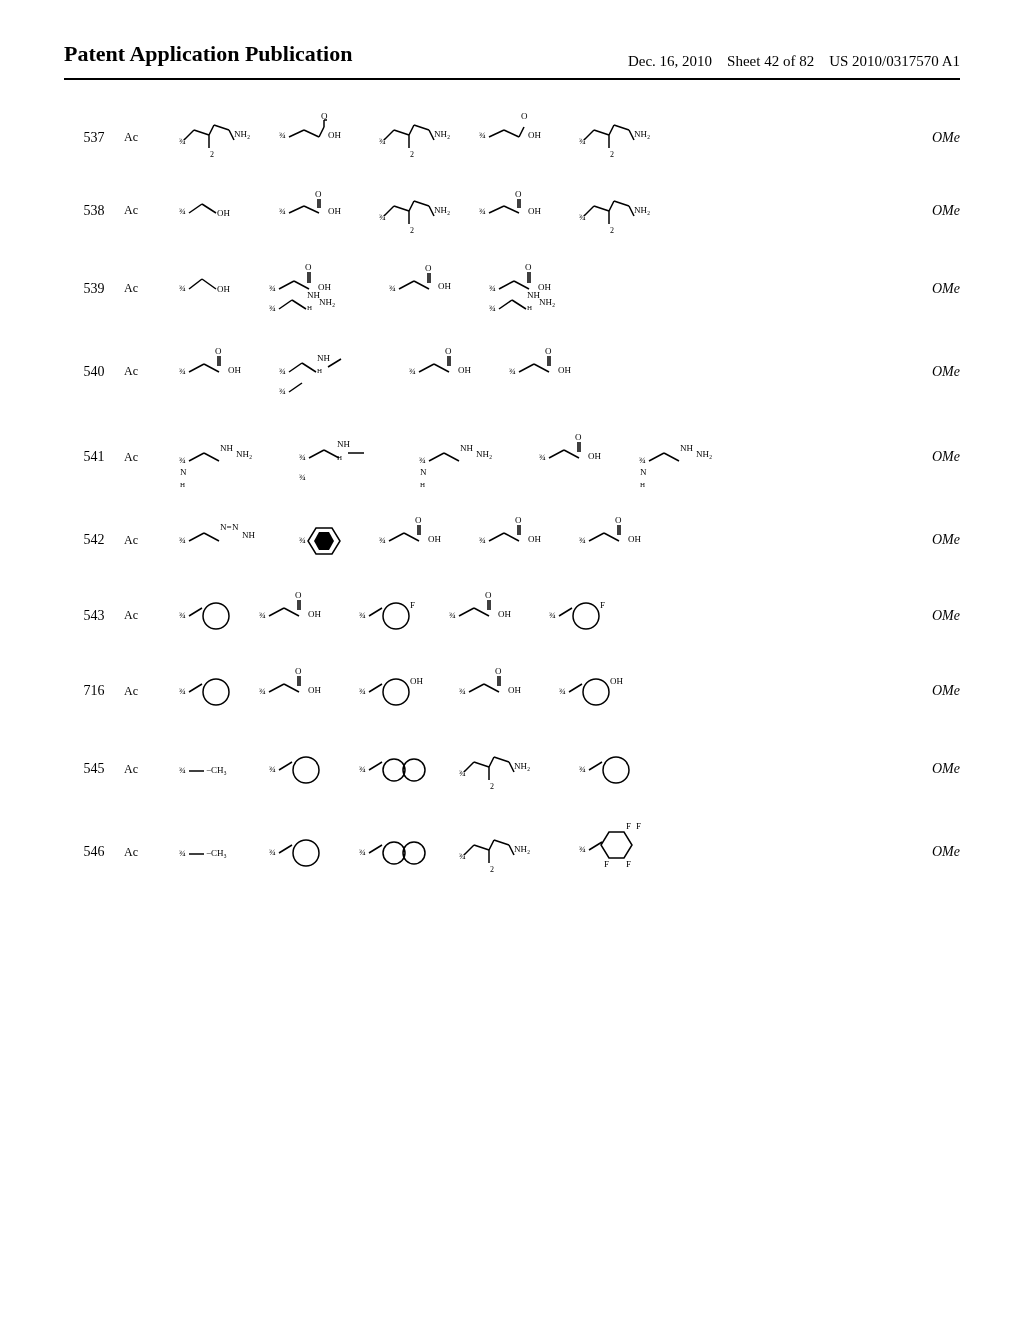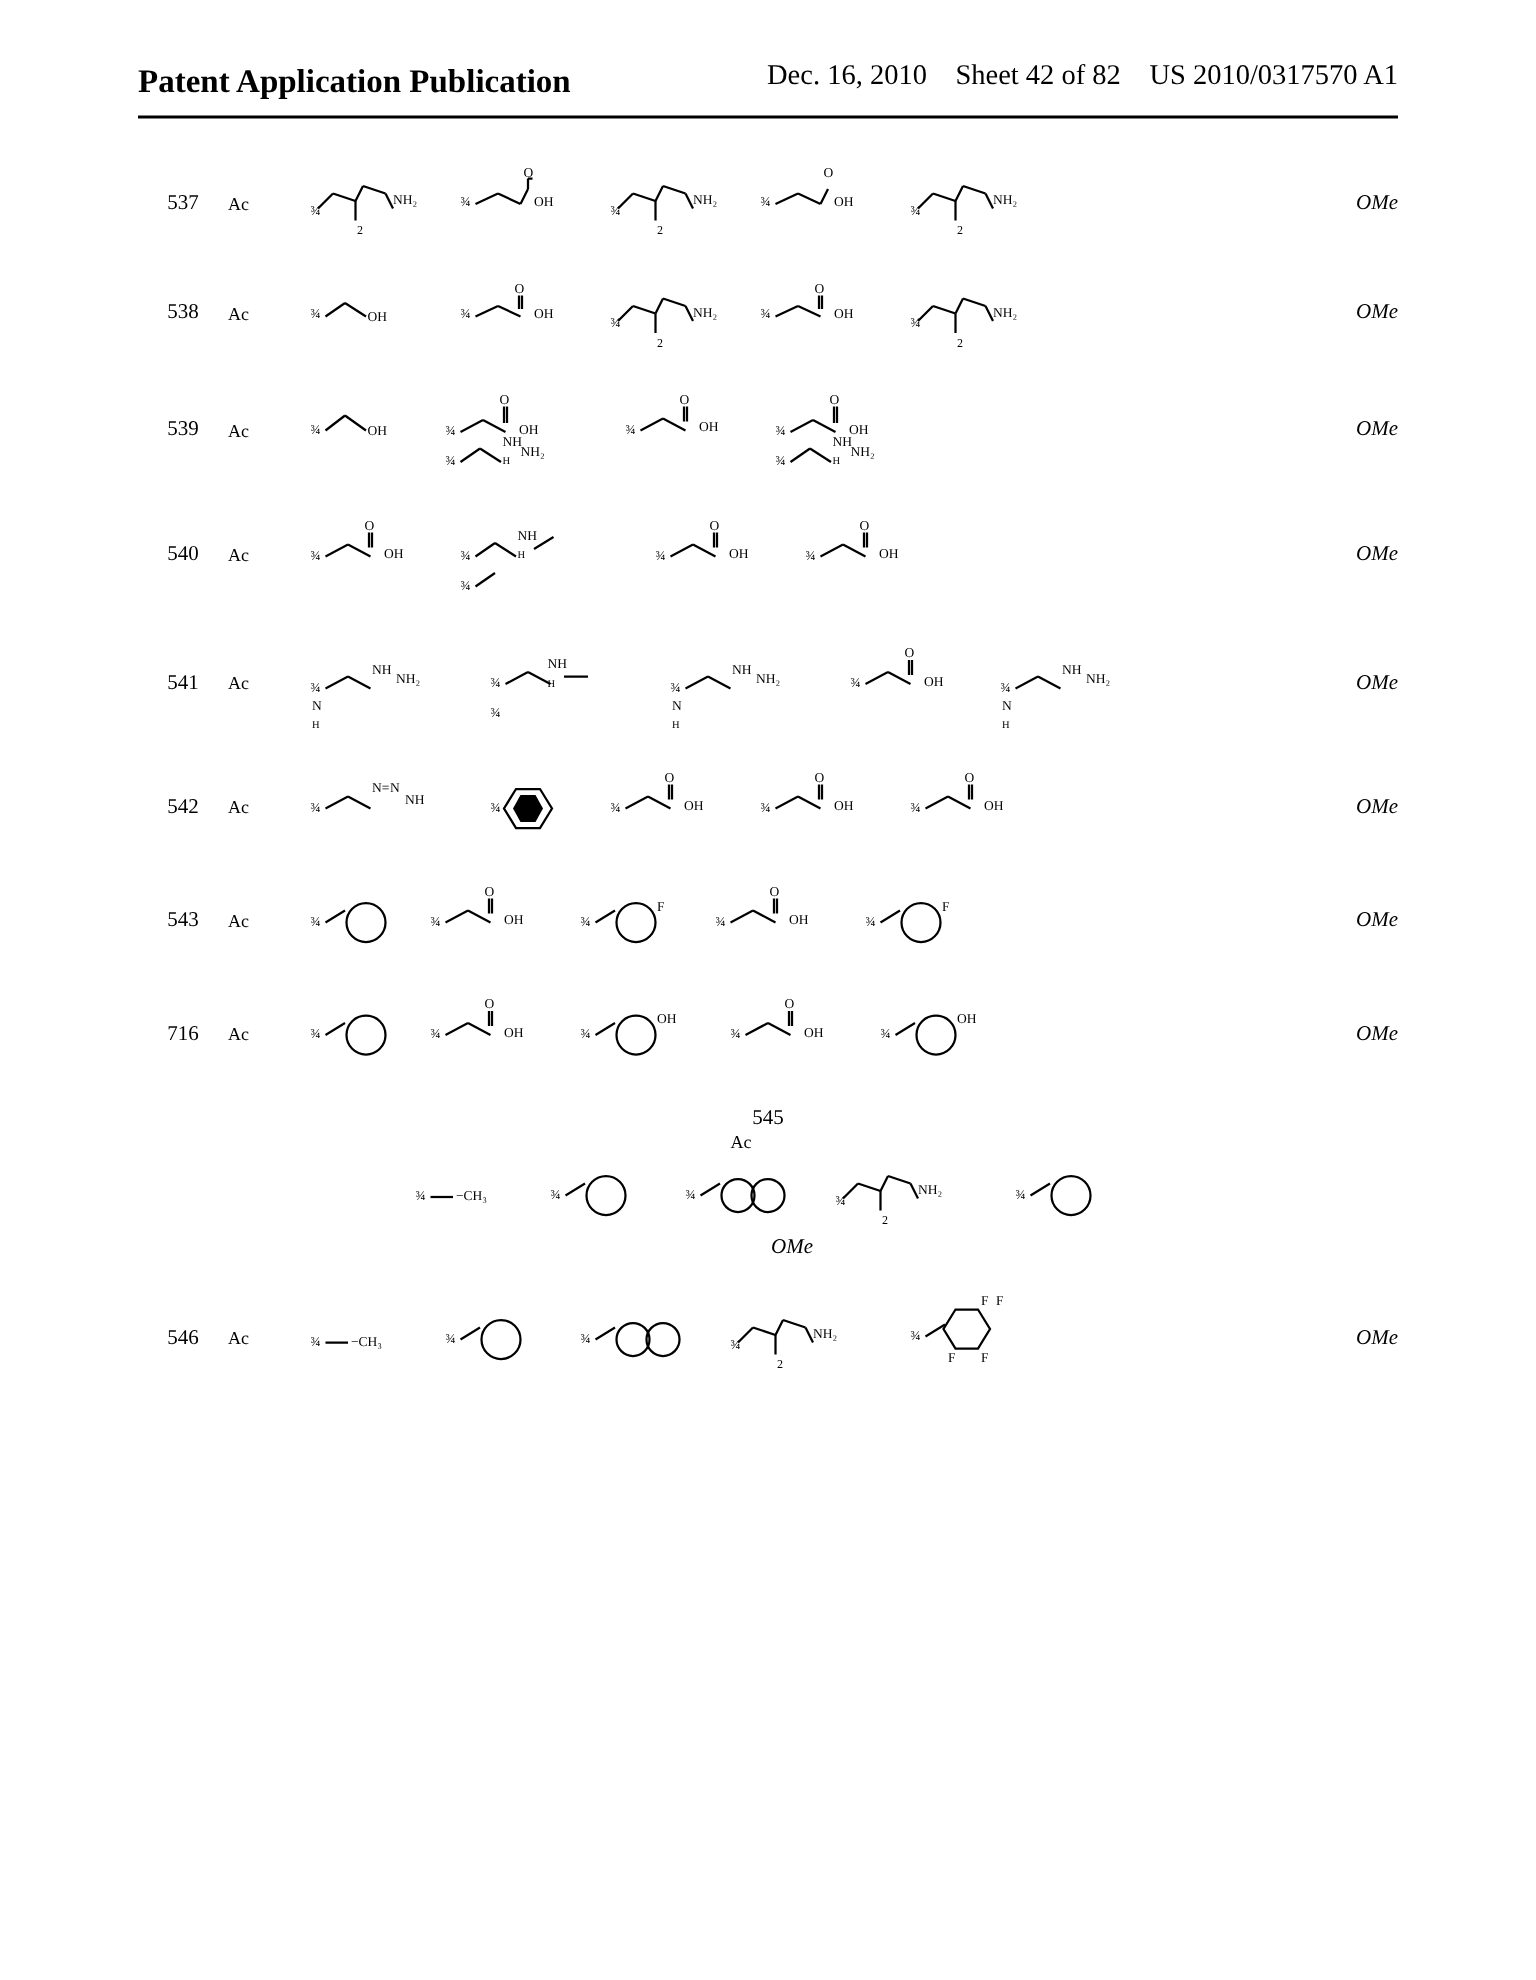--- a/index.html
+++ b/index.html
@@ -8,21 +8,21 @@
       font-family: 'Times New Roman', Times, serif;
       width: 1024px;
       min-height: 1320px;
       position: relative;
       overflow-x: hidden;
     }
     .page {
       width: 1024px;
       min-height: 1320px;
       background: #fff;
-      padding: 40px 92px;
+      padding: 40px 64px;
     }
     .header {
       display: flex;
       justify-content: space-between;
       align-items: flex-start;
       margin-bottom: 30px;
       border-bottom: 2px solid #000;
       padding-bottom: 8px;
     }
     .header-left {
@@ -30,21 +30,21 @@
       font-weight: bold;
       line-height: 1.3;
       max-width: 340px;
     }
     .header-right {
       display: flex;
       flex-direction: column;
       align-items: flex-end;
       font-size: 15px;
     }
-    .header-date { font-size: 19px; }
+    .header-date { font-size: 15px; margin-top: 13px; }
     .content {
       margin-top: 20px;
     }
     .compound-row {
       display: flex;
       align-items: center;
       margin-bottom: 18px;
       min-height: 55px;
     }
     .compound-num {
@@ -521,21 +521,21 @@
         <svg width="90" height="55" viewBox="0 0 90 55">
           <text x="5" y="30" font-size="9" fill="#000">¾</text>
           <line x1="15" y1="28" x2="28" y2="20" stroke="#000" stroke-width="1.5"></line>
           <circle cx="42" cy="28" r="13" fill="none" stroke="#000" stroke-width="1.5"></circle>
           <text x="56" y="20" font-size="9" fill="#000">OH</text>
         </svg>
       </div>
       <div class="compound-ome">OMe</div>
     </div>
 
-    <div class="compound-row" style="min-height:60px;flex-direction:column;">
+    <div class="compound-row" style="min-height:60px;">
       <div class="compound-num">545</div>
       <div class="compound-ac">Ac</div>
       <div class="compound-structures">
 
         <svg width="80" height="40" viewBox="0 0 80 40">
           <text x="5" y="24" font-size="9" fill="#000">¾</text>
           <line x1="15" y1="22" x2="30" y2="22" stroke="#000" stroke-width="1.5"></line>
           <text x="32" y="24" font-size="9" fill="#000">−CH₃</text>
         </svg>
 

